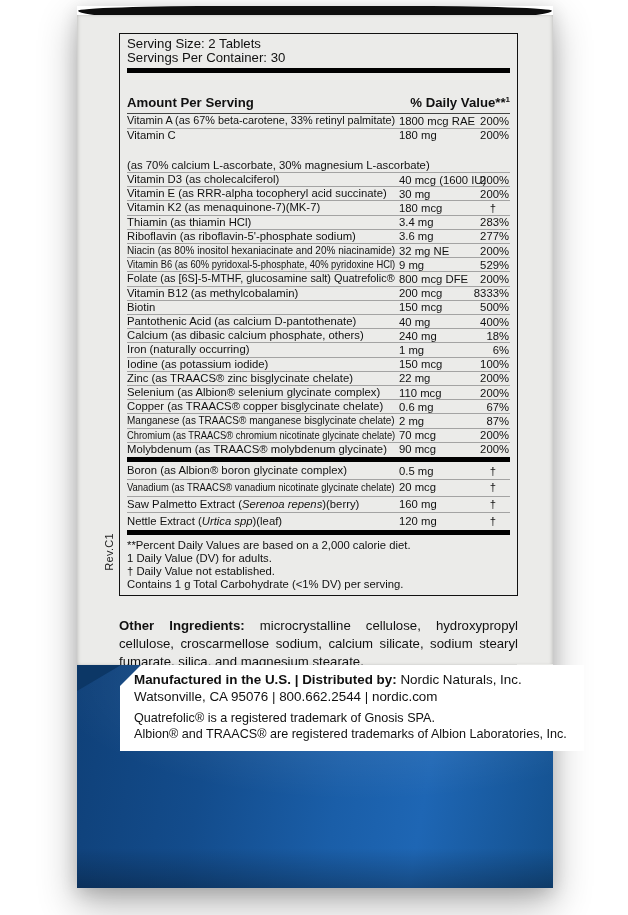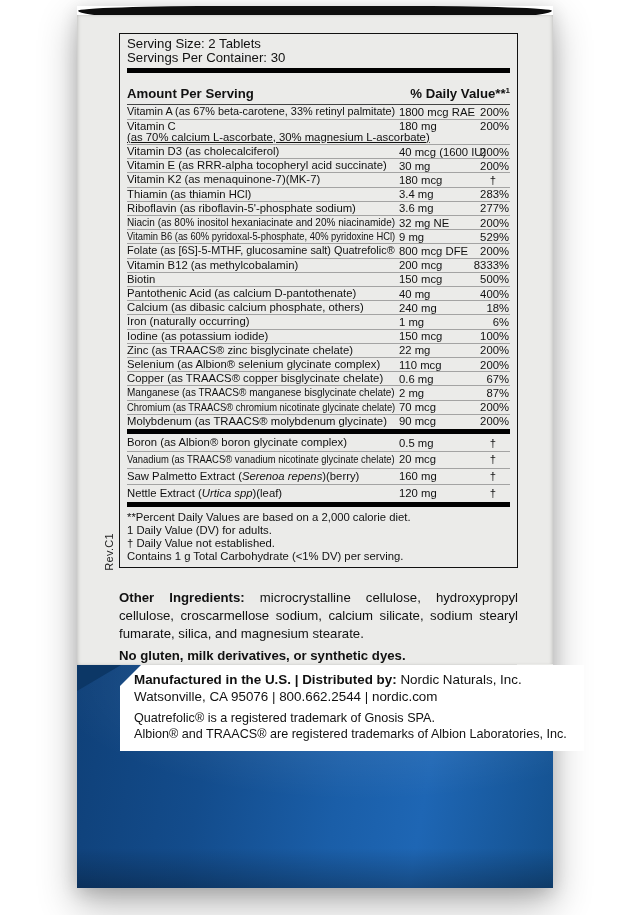--- a/index.html
+++ b/index.html
@@ -15,31 +15,31 @@
               box-shadow:inset 2px 0 4px -2px rgba(0,0,0,.25),inset -2px 0 4px -2px rgba(0,0,0,.25);}
   .facts{border:1.6px solid #111;padding:1px 7px 0;box-sizing:border-box;width:100%;}
   .facts-title{font-size:38px;line-height:36px;font-weight:bold;letter-spacing:.5px;
                -webkit-text-stroke:.8px #000;margin-top:2px;white-space:nowrap;}
   .serving{font-size:13.2px;line-height:14px;}
   .serving:first-of-type{margin-top:2px;}
   .bar{background:#000;}
   .bar-thick{height:5px;margin-top:3px;}
   .bar-mid{height:5px;margin:1px 0;}
   .head-row{display:flex;justify-content:space-between;align-items:flex-end;
-            font-weight:bold;font-size:13.2px;line-height:16px;padding:10px 0 2px;
+            font-weight:bold;font-size:13.2px;line-height:16px;padding:19px 0 2px;
             border-bottom:1.3px solid #444;gap:16px;}
   .head-row sup{font-size:8px;}
   .row{position:relative;border-top:1px solid #a3a3a3;padding:1px 0;
        font-size:11.3px;line-height:11.2px;}
   #rows-main .row:first-child{border-top:none;}
   #rows-botanical .row{padding:2.3px 0;}
   #rows-botanical .row:first-child{border-top:none;}
   .nm{display:block;max-width:270px;}
   .nm-line{display:inline-block;white-space:nowrap;transform-origin:0 50%;}
-  .l2{display:block;white-space:nowrap;transform-origin:0 50%;margin-top:0;text-decoration:underline;}
+  .l2{display:block;white-space:nowrap;transform-origin:0 50%;margin-top:19px;}
   .amt{position:absolute;left:272px;top:1.5px;white-space:nowrap;}
   #rows-botanical .amt{top:2.6px;}
   .dv{position:absolute;right:1px;top:1.5px;text-align:right;}
   #rows-botanical .dv{top:2.6px;}
   .dv.dag{padding-right:13px;}
   .footnotes{padding:3px 0 4px;font-size:11.3px;line-height:13px;}
   .rev{position:absolute;left:26px;top:518px;writing-mode:vertical-rl;transform:rotate(180deg);
        font-size:11px;color:#222;letter-spacing:.3px;}
   .oi{margin:21px 0 0;font-size:13.2px;line-height:18px;text-align:justify;}
   .ng{margin:5px 0 0;font-size:13.2px;line-height:16px;font-weight:bold;}

